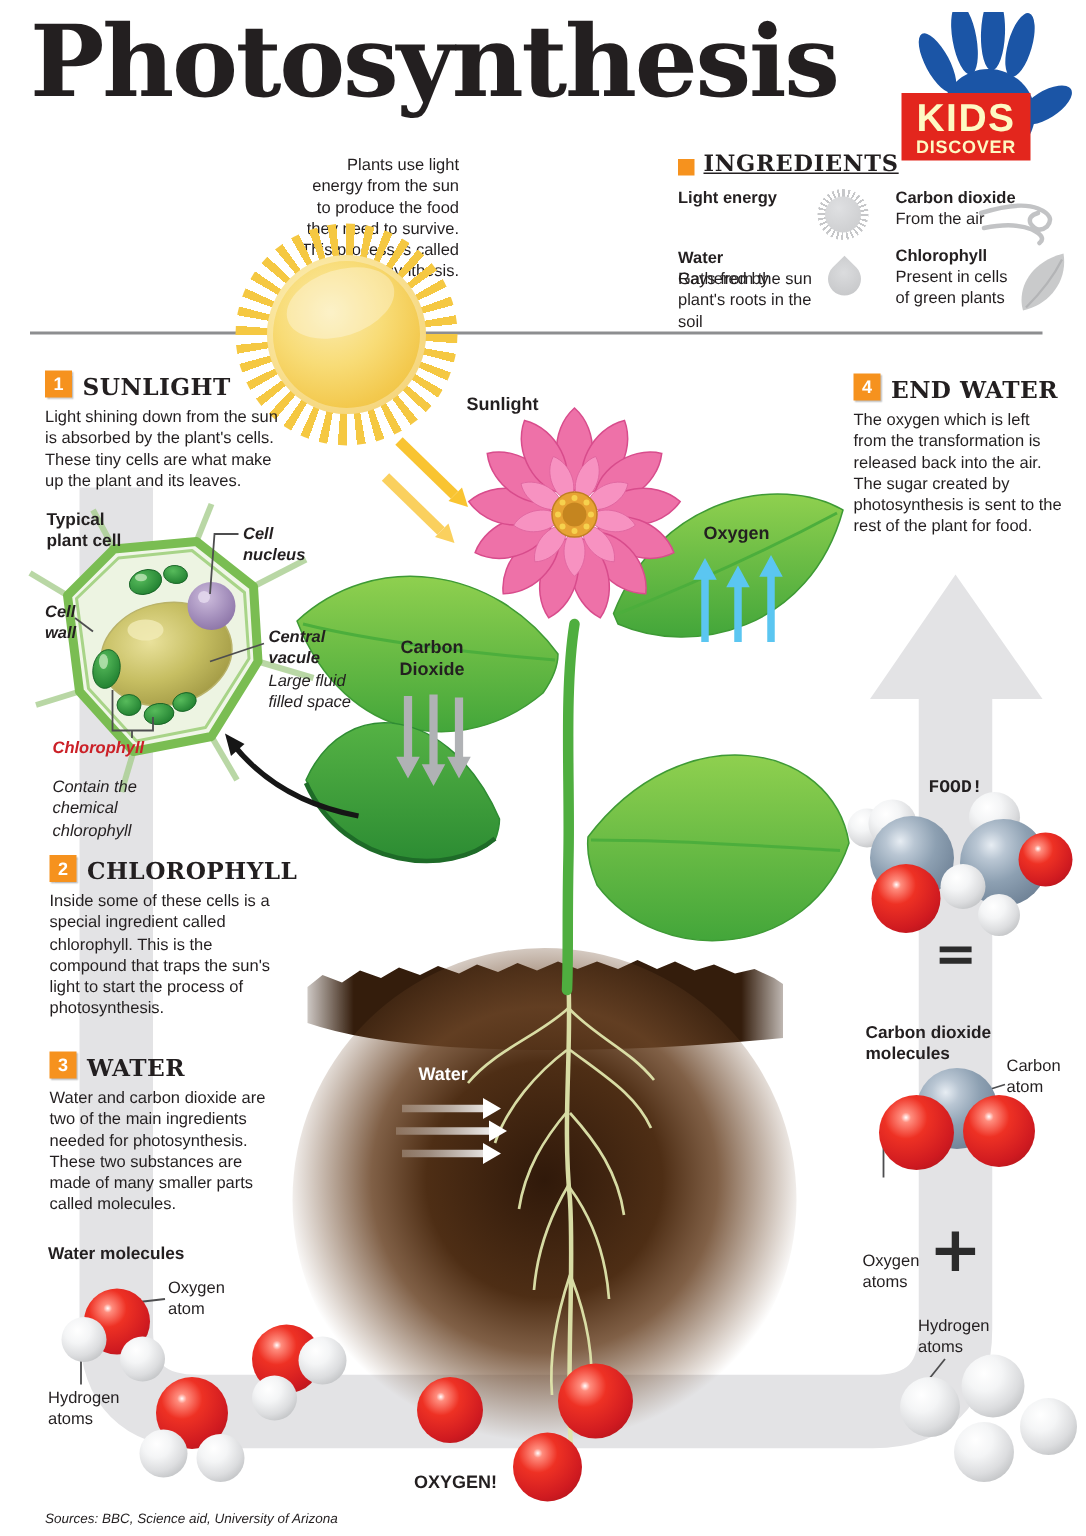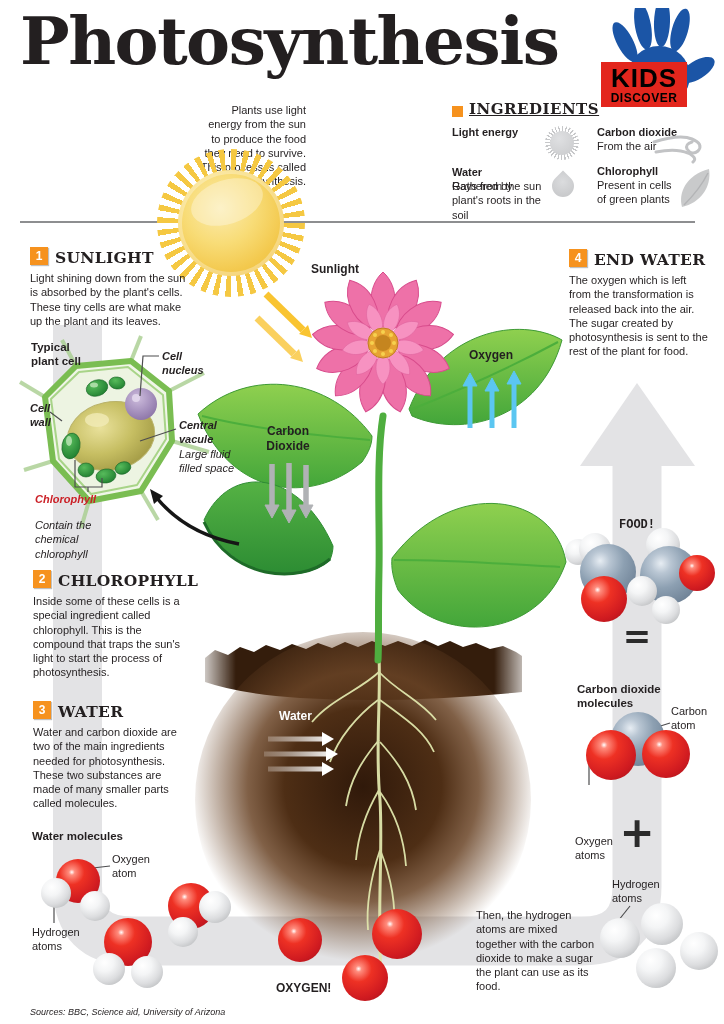--- a/index.html
+++ b/index.html
@@ -254,21 +254,21 @@
     <svg width="120" height="110">
       <g fill="#1B55A6">
         <ellipse cx="64" cy="68" rx="31" ry="30"></ellipse>
         <ellipse cx="30" cy="34" rx="8" ry="22" transform="rotate(-28 30 34)"></ellipse>
         <ellipse cx="48" cy="18" rx="8" ry="24" transform="rotate(-10 48 18)"></ellipse>
         <ellipse cx="67" cy="14" rx="8" ry="25" transform="rotate(2 67 14)"></ellipse>
         <ellipse cx="85" cy="22" rx="8" ry="22" transform="rotate(16 85 22)"></ellipse>
         <ellipse cx="102" cy="62" rx="9" ry="20" transform="rotate(58 102 62)"></ellipse>
       </g>
     </svg>
-    <div class="abs" style="left:6px;top:54px;width:86px;height:45px;background:#E3261D;text-align:center;color:#000000;">
+    <div class="abs" style="left:6px;top:54px;width:86px;height:45px;background:#E3261D;text-align:center;color:#fef9c3;">
       <div style="font-size:26px;font-weight:bold;letter-spacing:1px;line-height:28px;margin-top:2px;">KIDS</div>
       <div style="font-size:12px;font-weight:bold;letter-spacing:.5px;line-height:12px;">DISCOVER</div>
     </div>
   </div>
 
   <div class="abs txt" style="left:198px;top:103px;width:108px;text-align:right;">Plants use light energy from the sun to produce the food they need to survive. This process is called photosynthesis.</div>
 
   <div class="abs" style="left:452px;top:100px;">
     <span class="abs" style="left:0;top:6px;width:11px;height:11px;background:#F6921E;"></span>
     <span class="abs serifh" style="left:17px;top:0;font-size:15px;letter-spacing:.5px;text-decoration:underline;">INGREDIENTS</span>
@@ -379,17 +379,16 @@
 
   <div class="sphere sp-red" style="left:168px;top:883px;width:46px;height:46px;"></div>
   <div class="sphere sp-white" style="left:199px;top:891px;width:32px;height:32px;"></div>
   <div class="sphere sp-white" style="left:168px;top:917px;width:30px;height:30px;"></div>
 
 
   <div class="sphere sp-red" style="left:278px;top:918px;width:44px;height:44px;"></div>
   <div class="sphere sp-red" style="left:372px;top:909px;width:50px;height:50px;"></div>
   <div class="sphere sp-red" style="left:342px;top:955px;width:46px;height:46px;"></div>
   <div class="abs lbl" style="left:276px;top:981px;font-size:12px;">OXYGEN!</div>
-  <div class="abs txt" style="left:476px;top:908px;width:120px;">Then, the hydrogen atoms are mixed together with the carbon dioxide to make a sugar the plant can use as its food.</div>
 
   <div class="abs ital" style="left:30px;top:1007px;font-size:9px;color:#231F20;">Sources: BBC, Science aid, University of Arizona</div>
 
 </div>
 
 </body></html>

